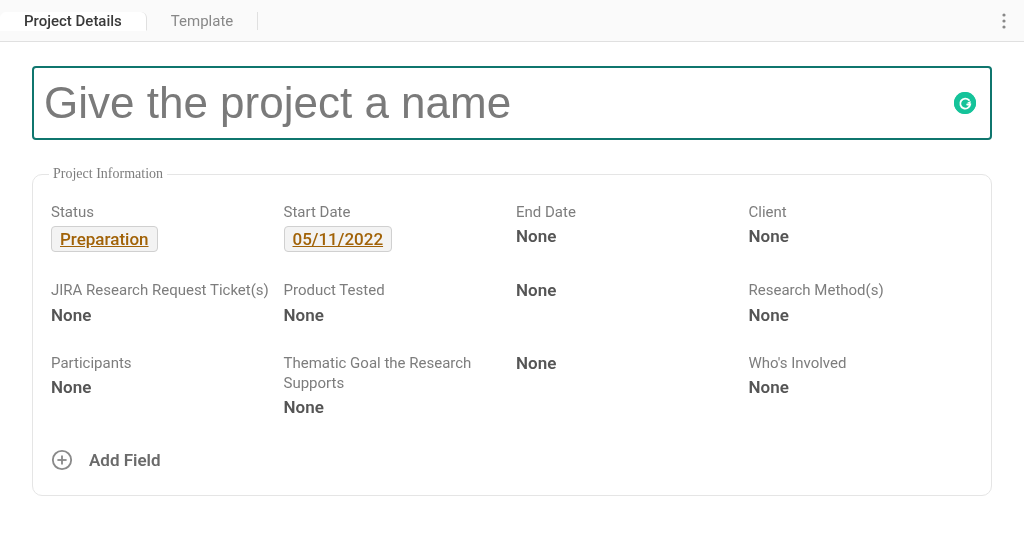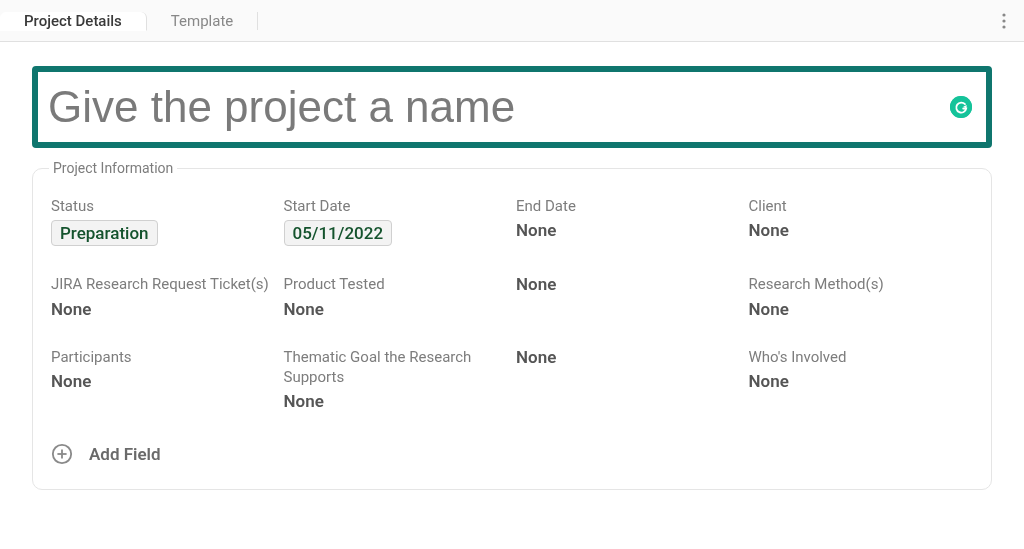--- a/index.html
+++ b/index.html
@@ -49,24 +49,24 @@
       cursor: pointer;
       color: #888;
       font-size: 18px;
       line-height: 0;
     }
     .content {
       padding: 24px 32px;
     }
     .title-wrap {
       position: relative;
-      border: 6px solid #0f766e;
+      border: 2px solid #0f766e;
       border-radius: 4px;
       padding: 10px 60px 10px 10px;
-      margin-bottom: 12px;
+      margin-bottom: 26px;
     }
     .title-input {
       width: 100%;
       border: none;
       outline: none;
       font-size: 44px;
       font-weight: 300;
       color: #3a3a3a;
       background: transparent;
     }
@@ -91,20 +91,21 @@
     fieldset.info {
       border: 1px solid #e5e5e5;
       border-radius: 10px;
       padding: 14px 14px 20px 14px;
     }
     fieldset.info legend {
       font-size: 14px;
       color: #7d7d7d;
       padding: 0 4px;
       margin-left: 2px;
+      font-family: Liberation Serif, serif;
     }
     .grid {
       display: grid;
       grid-template-columns: repeat(4, 1fr);
       gap: 28px 8px;
       padding: 6px 4px 8px 4px;
     }
     .field-label {
       font-size: 15px;
       color: #7d7d7d;
@@ -112,26 +113,27 @@
       line-height: 1.35;
     }
     .field-value {
       font-size: 17px;
       color: #555;
       font-weight: 600;
     }
     .chip {
       display: inline-block;
       font-size: 17px;
-      color: #14532d;
+      color: #a16207;
       font-weight: 500;
       background: #f3f3f3;
       border: 1px solid #d0d0d0;
       border-radius: 4px;
       padding: 2px 8px;
+      text-decoration: underline;
     }
     .add-field {
       display: inline-flex;
       align-items: center;
       gap: 16px;
       margin-top: 24px;
       padding-left: 4px;
       cursor: pointer;
       color: #6a6a6a;
       font-size: 17px;

